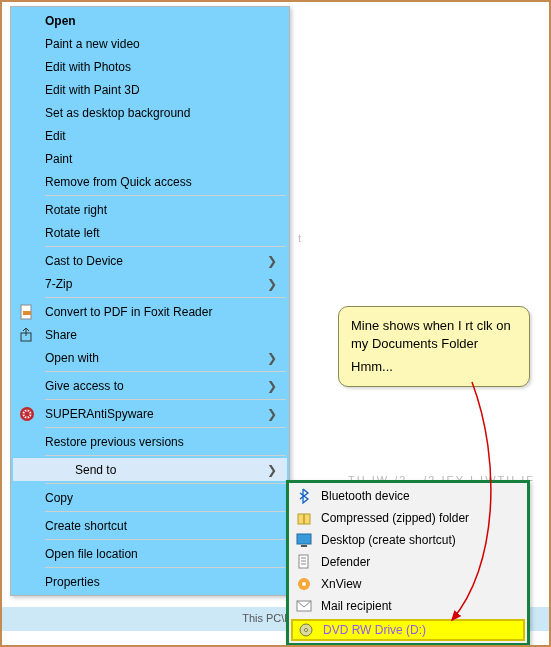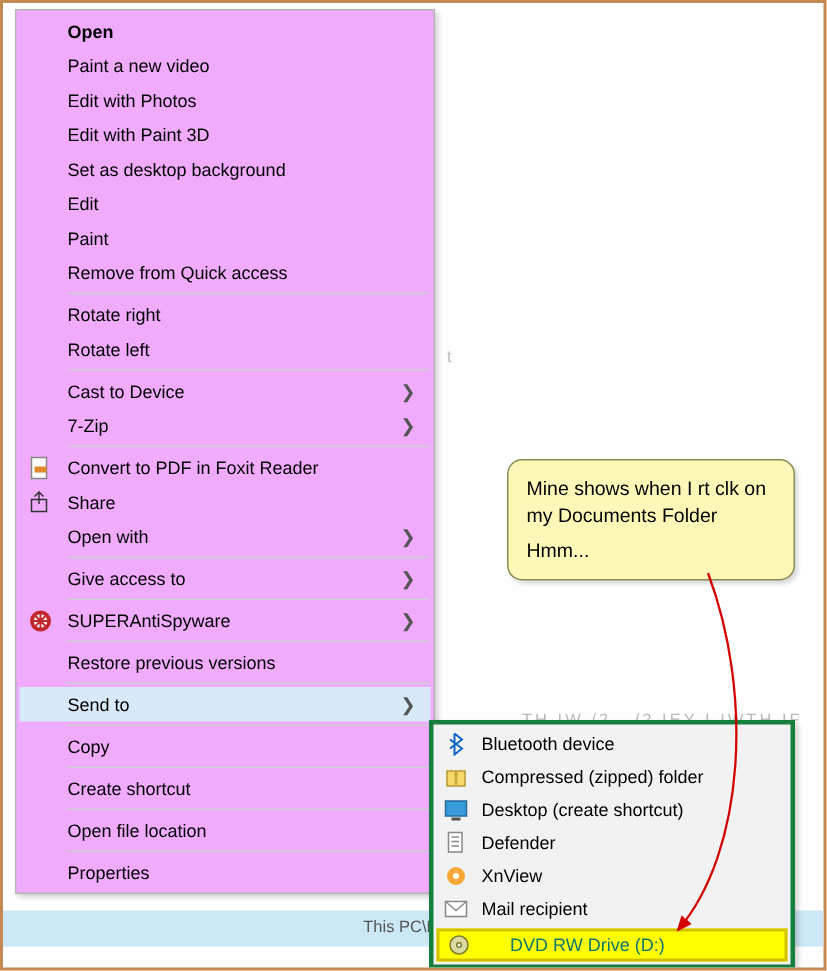--- a/index.html
+++ b/index.html
@@ -24,21 +24,21 @@
     font-size: 11px;
     text-align: center;
     padding-top: 5px;
   }
   
   .ctx {
     position: absolute;
     top: 4px;
     left: 8px;
     width: 280px;
-    background: #f0abfc;
+    background: #7dd3fc;
     border: 1px solid #b5b5b5;
     box-shadow: 2px 2px 4px rgba(0,0,0,.2);
     padding: 2px;
   }
   .mi {
     display: flex;
     align-items: center;
     height: 23px;
     padding: 0 6px 0 0;
     color: #000;
@@ -57,40 +57,40 @@
     flex: 0 0 14px;
     color: #555;
     font-size: 12px;
   }
   .mi.bold .lbl { font-weight: 600; }
   .sep {
     height: 1px;
     background: #d0d0d0;
     margin: 2px 1px 2px 32px;
   }
-  .mi.hover-on { background: #d8eaf9; }
+  .mi.hover-on { background: #d8eaf9; gap: 30px; }
   
   .sub {
     position: absolute;
     top: 478px;
     left: 284px;
     width: 244px;
     background: #f2f2f2;
     border: 3px solid #15803d;
     box-shadow: 2px 2px 4px rgba(0,0,0,.2);
     padding: 2px;
   }
   .sub .mi { height: 22px; }
   .sub .mi .ico { width: 26px; flex: 0 0 26px; }
   .hl {
     background: #ffff00;
     border: 2px solid #d4c000;
     margin-top: 2px;
   }
-  .hl .lbl { color: #0f766e; margin-left: 17px; }
+  .hl .lbl { color: #8b5cf6; }
   
   .callout {
     position: absolute;
     left: 336px;
     top: 304px;
     width: 192px;
     background: #fdf8b8;
     border: 1px solid #8a8a55;
     border-radius: 10px;
     padding: 10px 12px;

